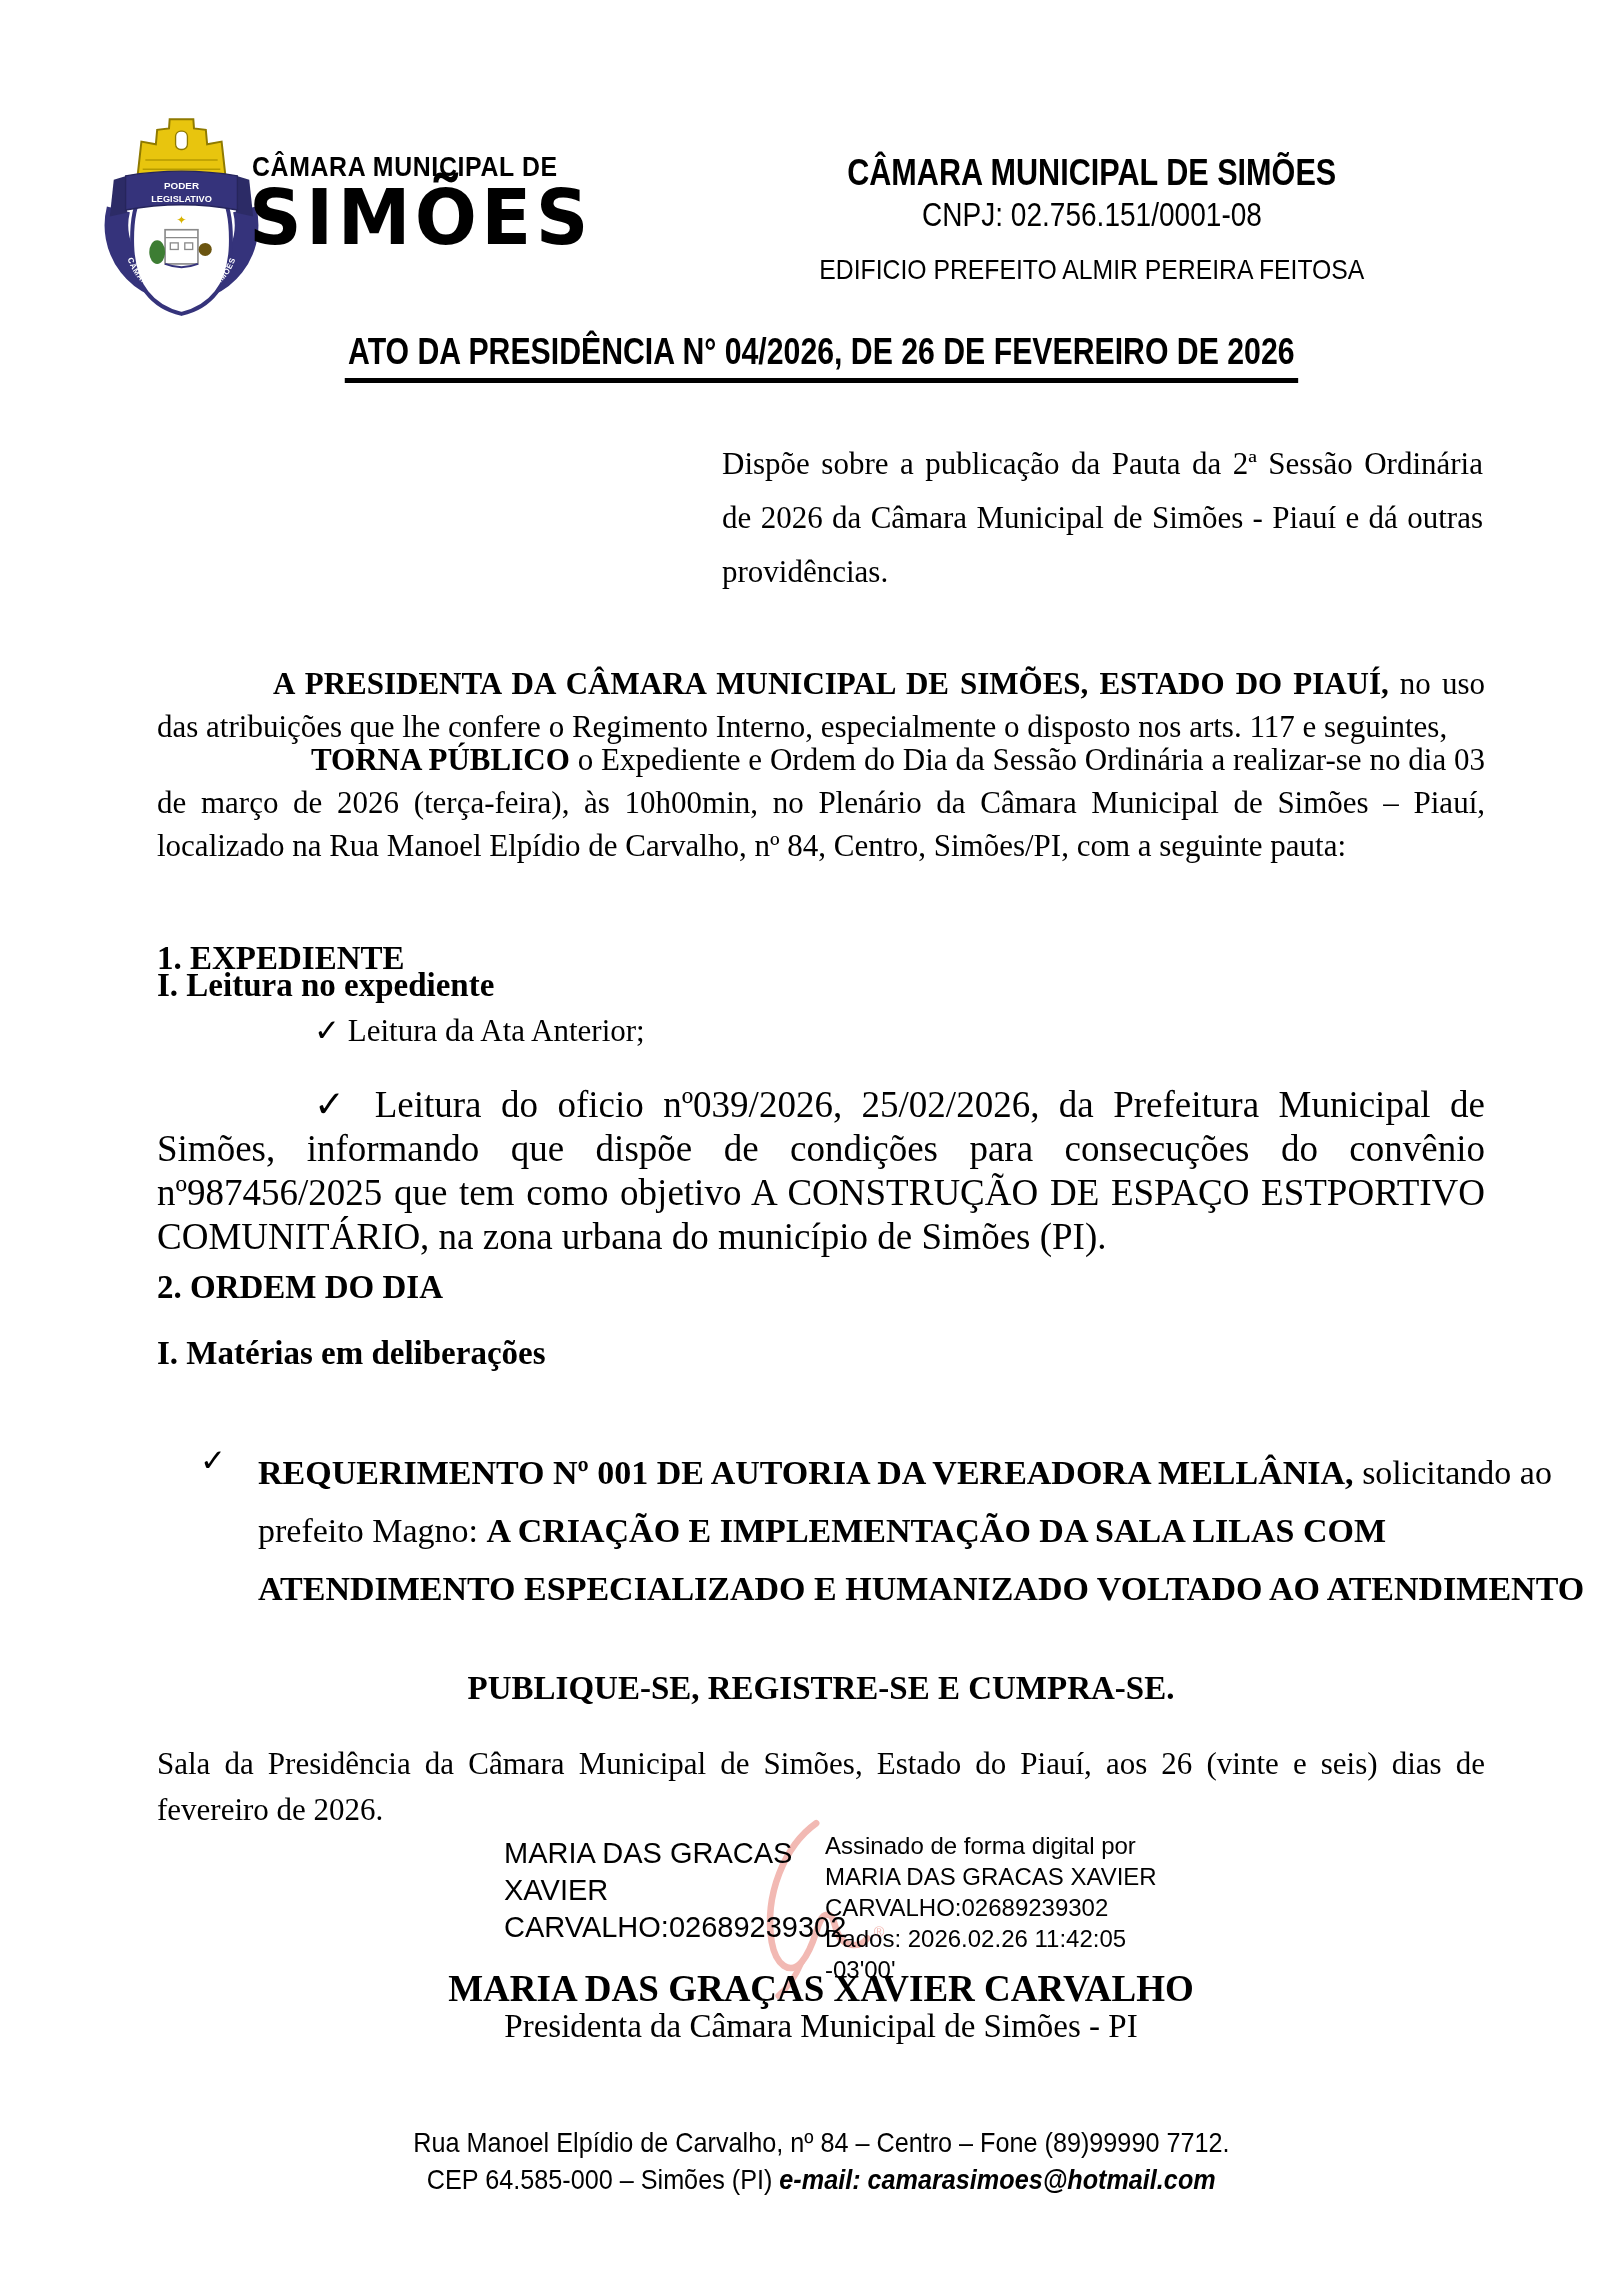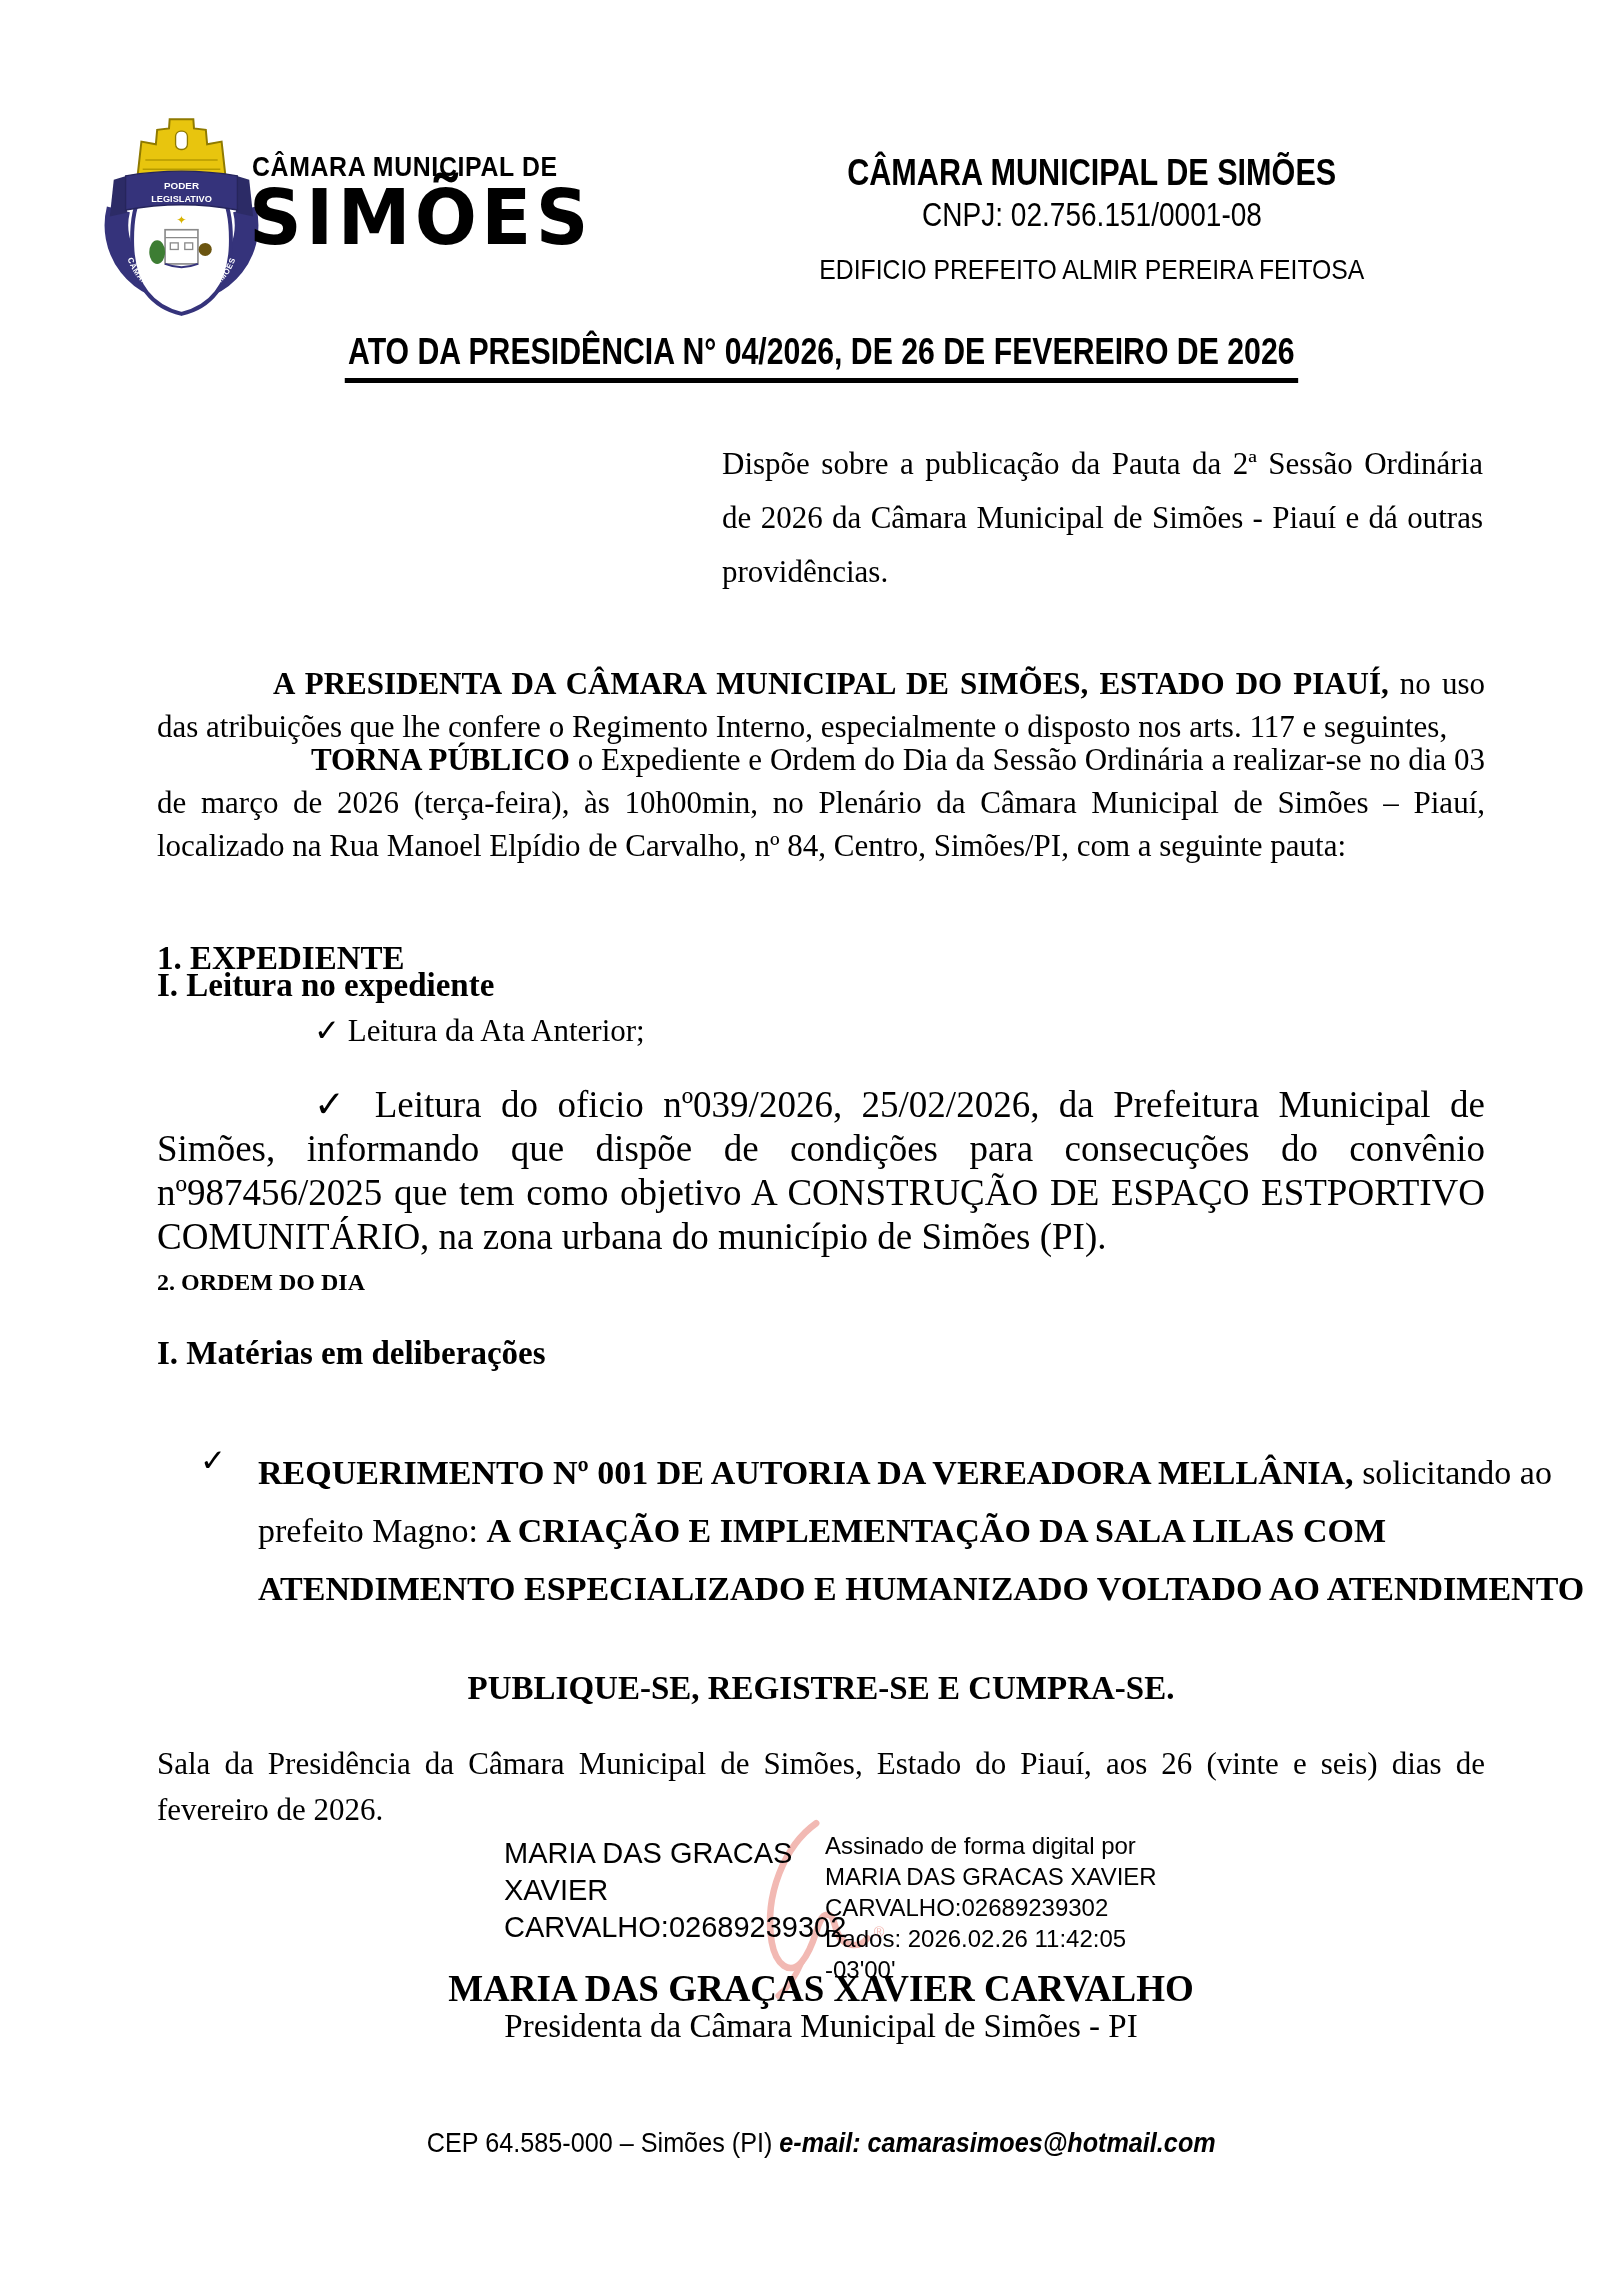--- a/index.html
+++ b/index.html
@@ -34,21 +34,21 @@
 
   
   .body-txt{font-size:31px;line-height:43px;}
   .summary{left:722px;top:437px;width:761px;font-size:31px;line-height:54px;}
   .p1{left:157px;top:662px;width:1328px;text-indent:116px;}
   .p2{left:157px;top:738px;width:1328px;text-indent:154px;}
   .h1a{left:157px;top:920px;font-size:33px;font-weight:bold;margin-top:20px;}
   .h2a{left:157px;top:967px;font-size:33px;font-weight:bold;}
   .item1{left:157px;top:1009px;width:1328px;text-indent:157px;}
   .item2{left:157px;top:1083px;width:1328px;text-indent:157px;font-size:37px;line-height:44px;}
-  .h1b{left:157px;top:1269px;font-size:24px;font-weight:bold;}
+  .h1b{left:157px;top:1269px;font-size:33px;font-weight:bold;}
   .h2b{left:157px;top:1335px;font-size:33px;font-weight:bold;}
   .req{left:258px;top:1437px;width:1151px;font-size:34px;line-height:44px;}
   .req-line{white-space:nowrap;margin-top:14px;}
   .req-marker{position:absolute;left:-58px;top:1.3px;font-size:31px;
      font-family:"DejaVu Sans",sans-serif;}
   .check{font-family:"DejaVu Sans",sans-serif;}
   .publique{left:157px;top:1670px;width:1328px;text-align:center;font-size:33px;font-weight:bold;}
   .closing{left:157px;top:1741px;width:1328px;font-size:31px;line-height:46px;}
 
   
@@ -178,17 +178,18 @@
     <div>MARIA DAS GRACAS XAVIER</div>
     <div>CARVALHO:02689239302</div>
     <div>Dados: 2026.02.26 11:42:05</div>
     <div>-03'00'</div>
   </div>
 
   <div class="abs sig-name">MARIA DAS GRAÇAS XAVIER CARVALHO</div>
   <div class="abs sig-role">Presidenta da Câmara Municipal de Simões - PI</div>
 
   <div class="abs footer">
+    <div><span class="cond9">Rua Manoel Elpídio de Carvalho, nº 84 – Centro – Fone (89)99990 7712.</span></div>
     <div><span class="cond9"><span>CEP 64.585-000 – Simões (PI) </span><span class="email">e-mail: camarasimoes@hotmail.com</span></span></div>
   </div>
 
 </div>
 
 
 </body></html>

